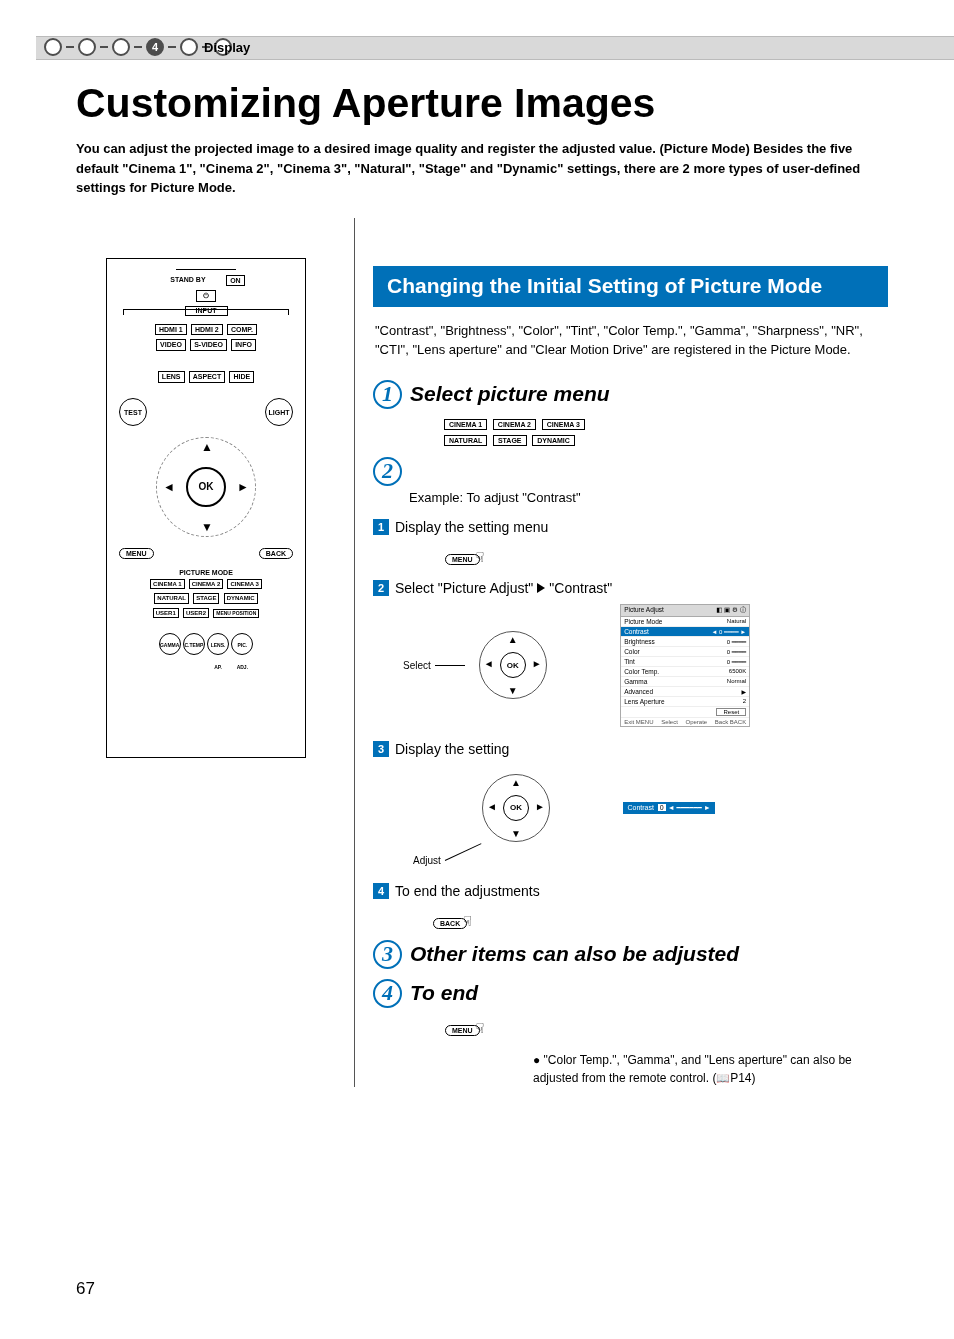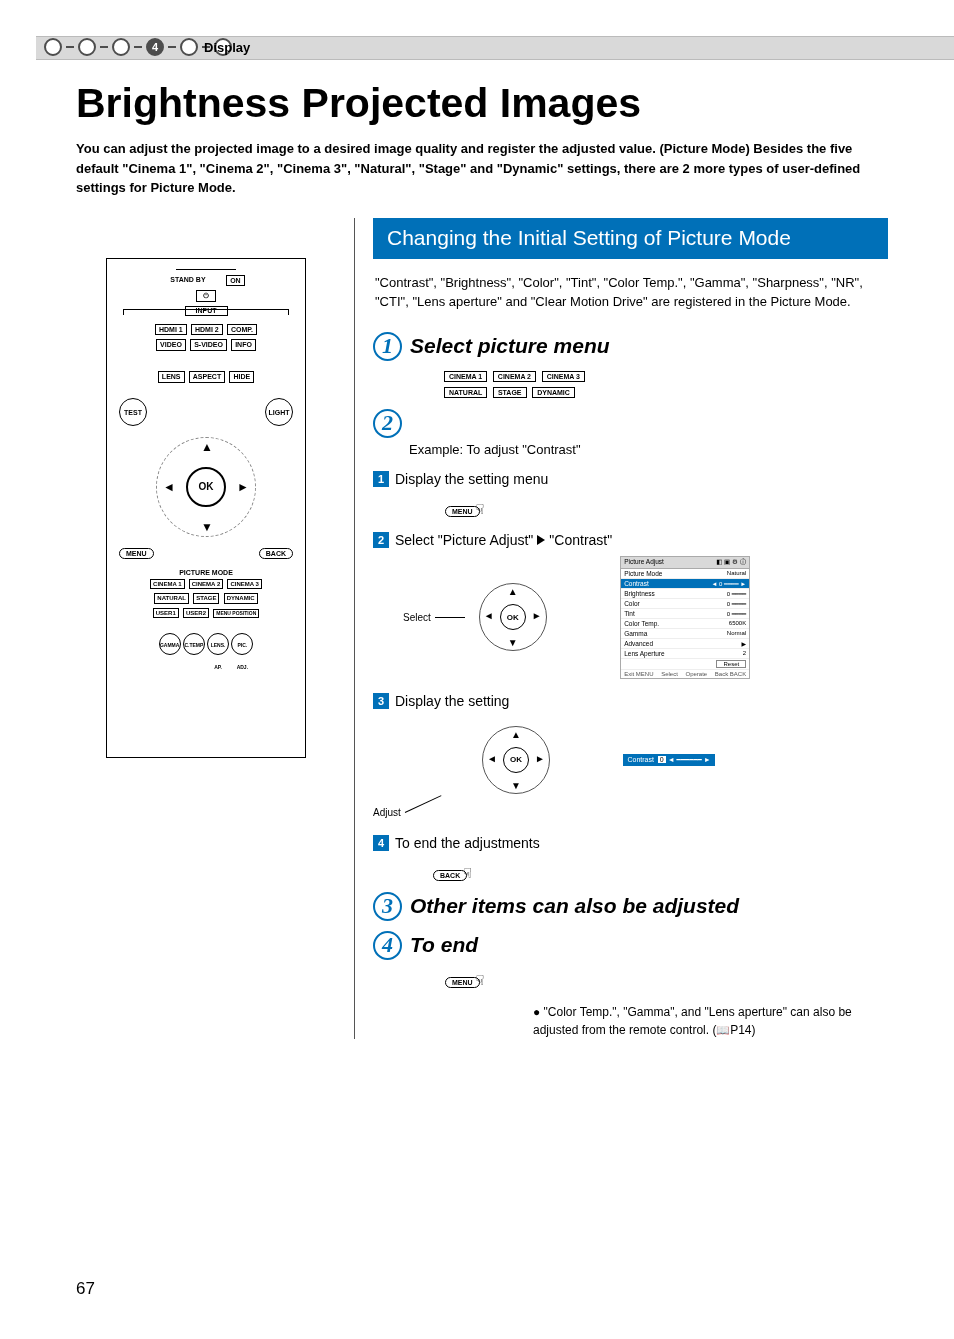--- a/index.html
+++ b/index.html
@@ -165,23 +165,24 @@
     padding: 1px 6px;
     font-size: 7px;
     font-weight: bold;
   }
 
   
   .blue-heading {
     background: #0070b8;
     color: #fff;
     font-size: 21px;
-    font-weight: normal;
+    font-weight: bold;
     padding: 6px 14px 8px;
     line-height: 1.3;
+    margin-top: 48px;
   }
   .rc-text {
     font-size: 13px;
     line-height: 1.5;
     margin: 14px 2px 20px;
   }
   .step {
     margin: 10px 0 8px;
   }
   .step-row {
@@ -353,21 +354,21 @@
     <span class="chain-link"></span>
   <span class="chain-node active">4</span>
     <span class="chain-link"></span>
   <span class="chain-node"></span>
     <span class="chain-link"></span>
   <span class="chain-node"></span>
 </div>
 <div class="top-label">Display</div>
 
 <div class="main">
-  <h1>Brightness Projected Images</h1>
+  <h1>Customizing Aperture Images</h1>
   <p class="intro">
     <span>You can adjust the projected image to a desired image quality and register the adjusted value. (Picture Mode) Besides the five default </span>"<span>Cinema 1</span>", "<span>Cinema 2</span>", "<span>Cinema 3</span>", "<span>Natural</span>", "<span>Stage</span>" and "<span>Dynamic</span>"<span> settings, there are 2 more types of user-defined settings for Picture Mode.</span>
   </p>
 
   <div class="columns">
 
     <div class="left-col">
       <div class="remote">
         <div style="border-top:1px solid #000;width:60px;margin:0 auto 4px;"></div>
         <div class="rrow">
@@ -558,21 +559,21 @@
             <span class="arr" style="top:6px;left:32px;">▲</span>
             <span class="arr" style="bottom:6px;left:32px;">▼</span>
             <span class="arr" style="left:8px;top:30px;">◄</span>
             <span class="arr" style="right:8px;top:30px;">►</span>
             <span class="ok">OK</span>
           </span>
           <span class="contrast-bar">
             <span>Contrast</span>&nbsp;&nbsp;<span style="background:#fff;color:#000;padding:0 2px;">0</span> ◄ ━━━━━━ ►
           </span>
         </div>
-        <div style="">
+        <div style="margin-left:40px;">
           <span class="select-label">Adjust</span>
           <span class="thin-line" style="width:40px;transform:rotate(-25deg);transform-origin:left;"></span>
         </div>
 
         <div class="substep">
           <span class="small-num">4</span>
           <span>To end the adjustments</span>
         </div>
         <div><span class="menu-btn" style="margin-left:60px;">BACK</span><span class="hand">☟</span></div>
       </div>

